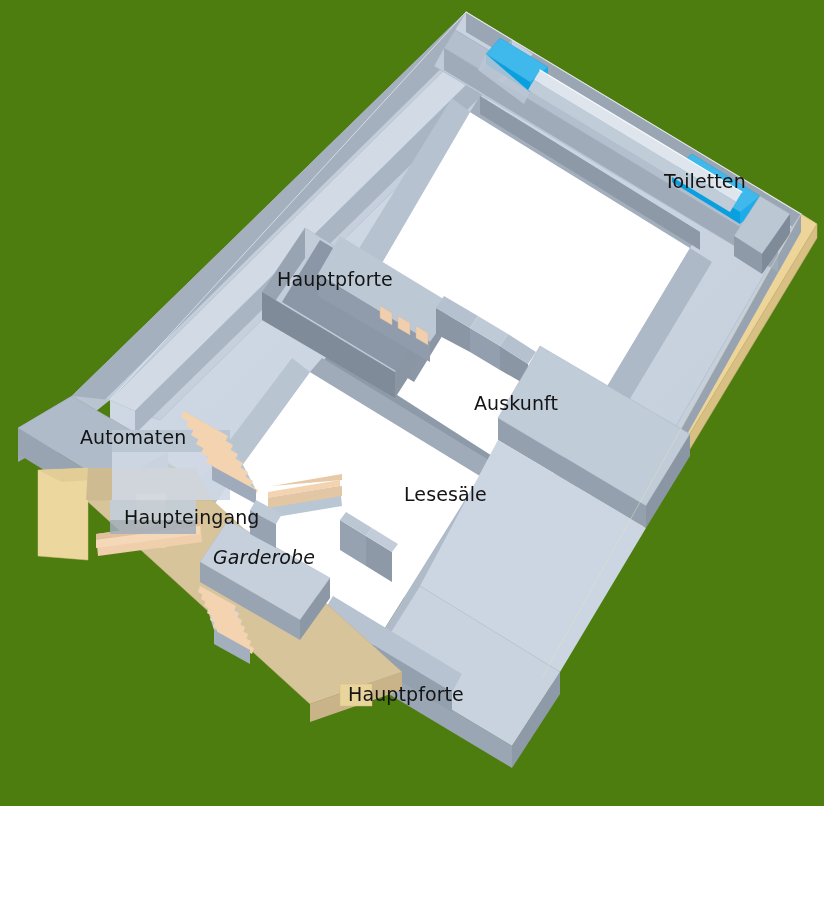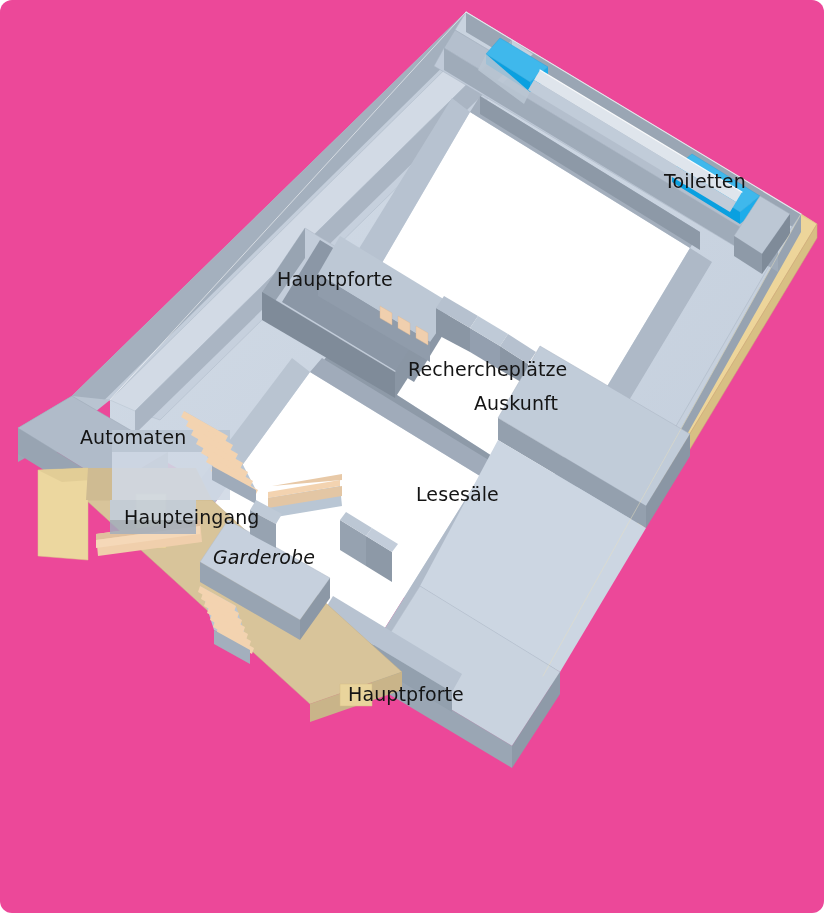--- a/index.html
+++ b/index.html
@@ -10,23 +10,22 @@
   }
   body {
     width: 824px;
     height: 913px;
     overflow: hidden;
     font-family: "DejaVu Sans", "Liberation Sans", sans-serif;
   }
   #plan-root {
     position: relative;
     width: 824px;
-    height: 913px;
-    background: #ec4899;
-    border-radius: 12px;
+    height: 806px;
+    background: #4d7c0f;
   }
   svg#floorplan {
     position: absolute;
     left: 0;
     top: 0;
     width: 824px;
     height: 913px;
     display: block;
   }
   .maplabel {
@@ -268,25 +267,24 @@
         <line x1="801" y1="214" x2="543" y2="676" stroke="#e7dfbf" stroke-width="0.8" opacity="0.6"></line>
       </g>
 
     </g>
   </svg>
 
   <div class="maplabel" style="left:664px; top:170px;">Toiletten</div>
 
   <div class="maplabel" style="left:277px; top:268px;">Hauptpforte</div>
 
-  <div class="maplabel" style="left:408px; top:358px;">Rechercheplätze</div>
 
   <div class="maplabel" style="left:474px; top:392px;">Auskunft</div>
 
-  <div class="maplabel" style="left:416px; top:483px;">Lesesäle</div>
+  <div class="maplabel" style="left:404px; top:483px;">Lesesäle</div>
 
   <div class="maplabel" style="left:80px; top:426px;">Automaten</div>
 
   <div class="maplabel" style="left:124px; top:506px;">Haupteingang</div>
 
   <div class="maplabel" style="left:213px; top:546px;font-style:italic;">Garderobe</div>
 
   <div class="maplabel" style="left:348px; top:683px;">Hauptpforte</div>
 
 </div>

